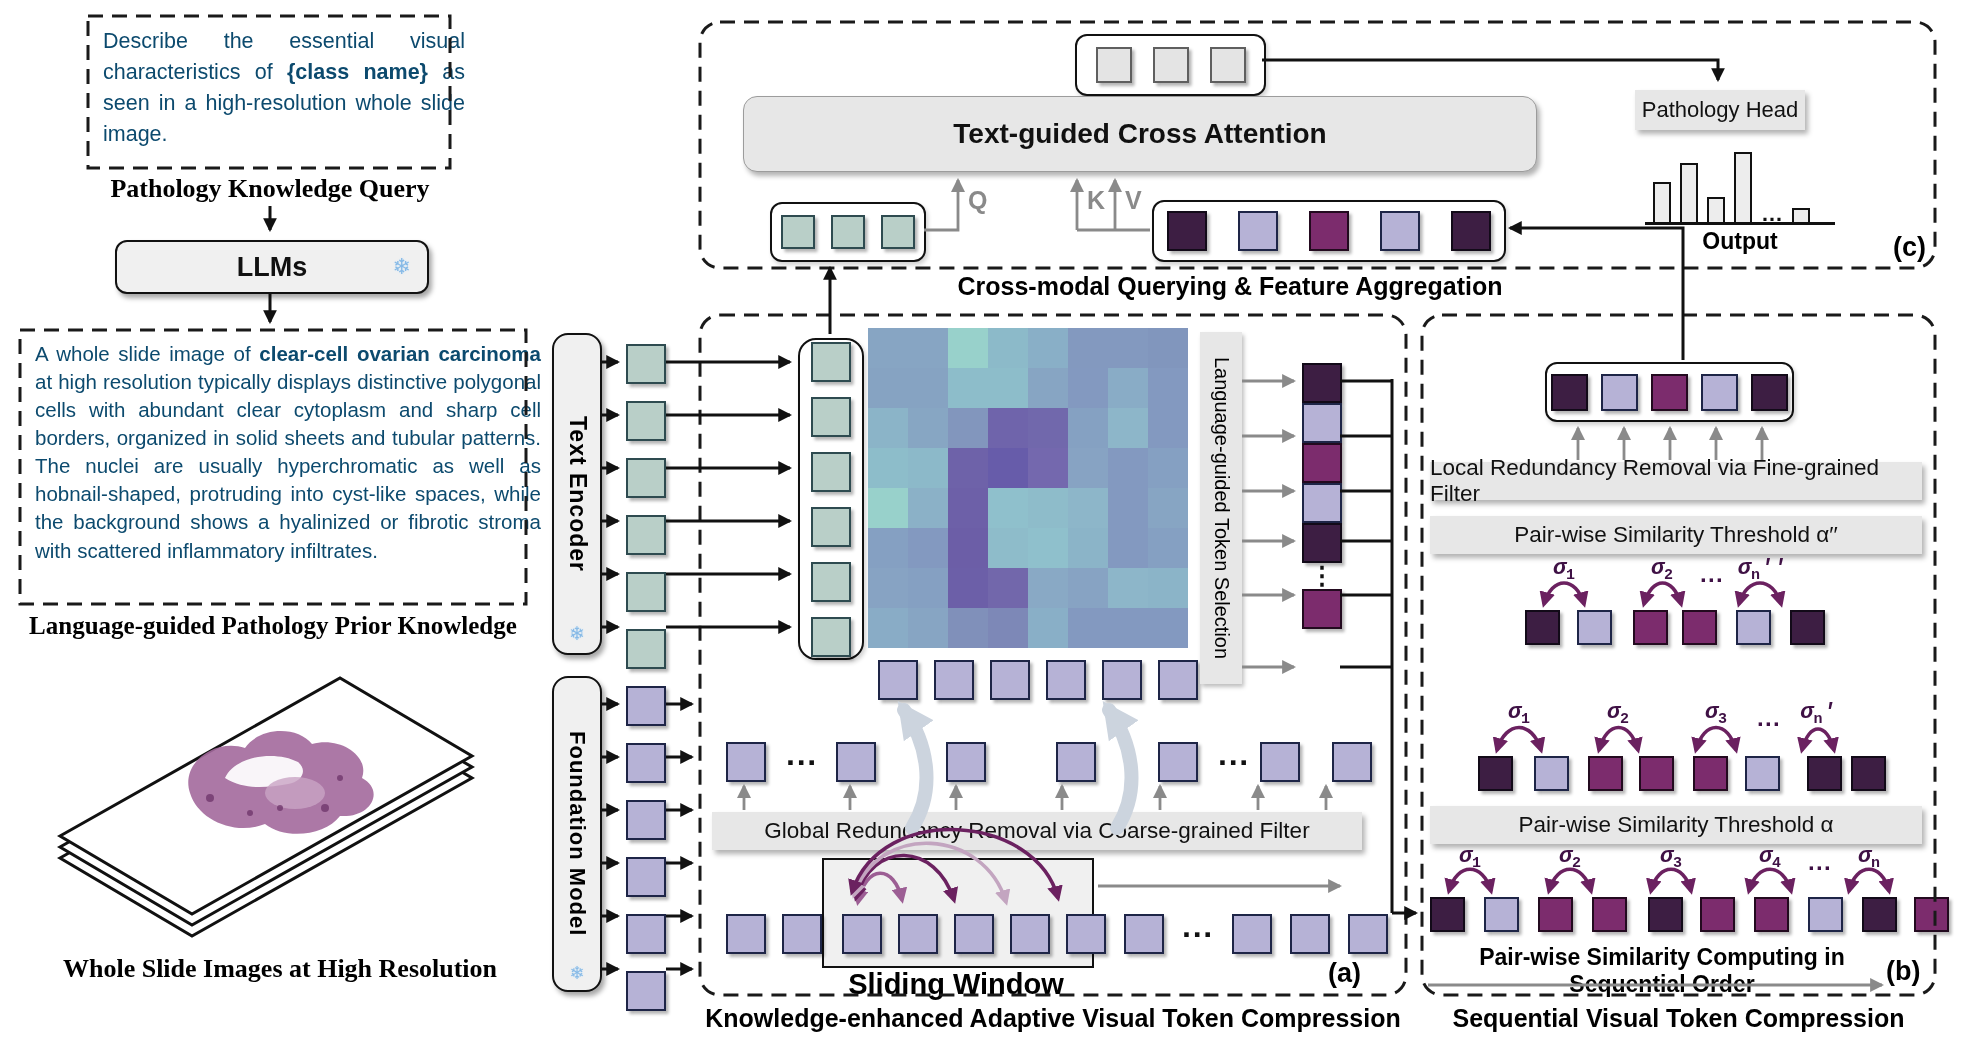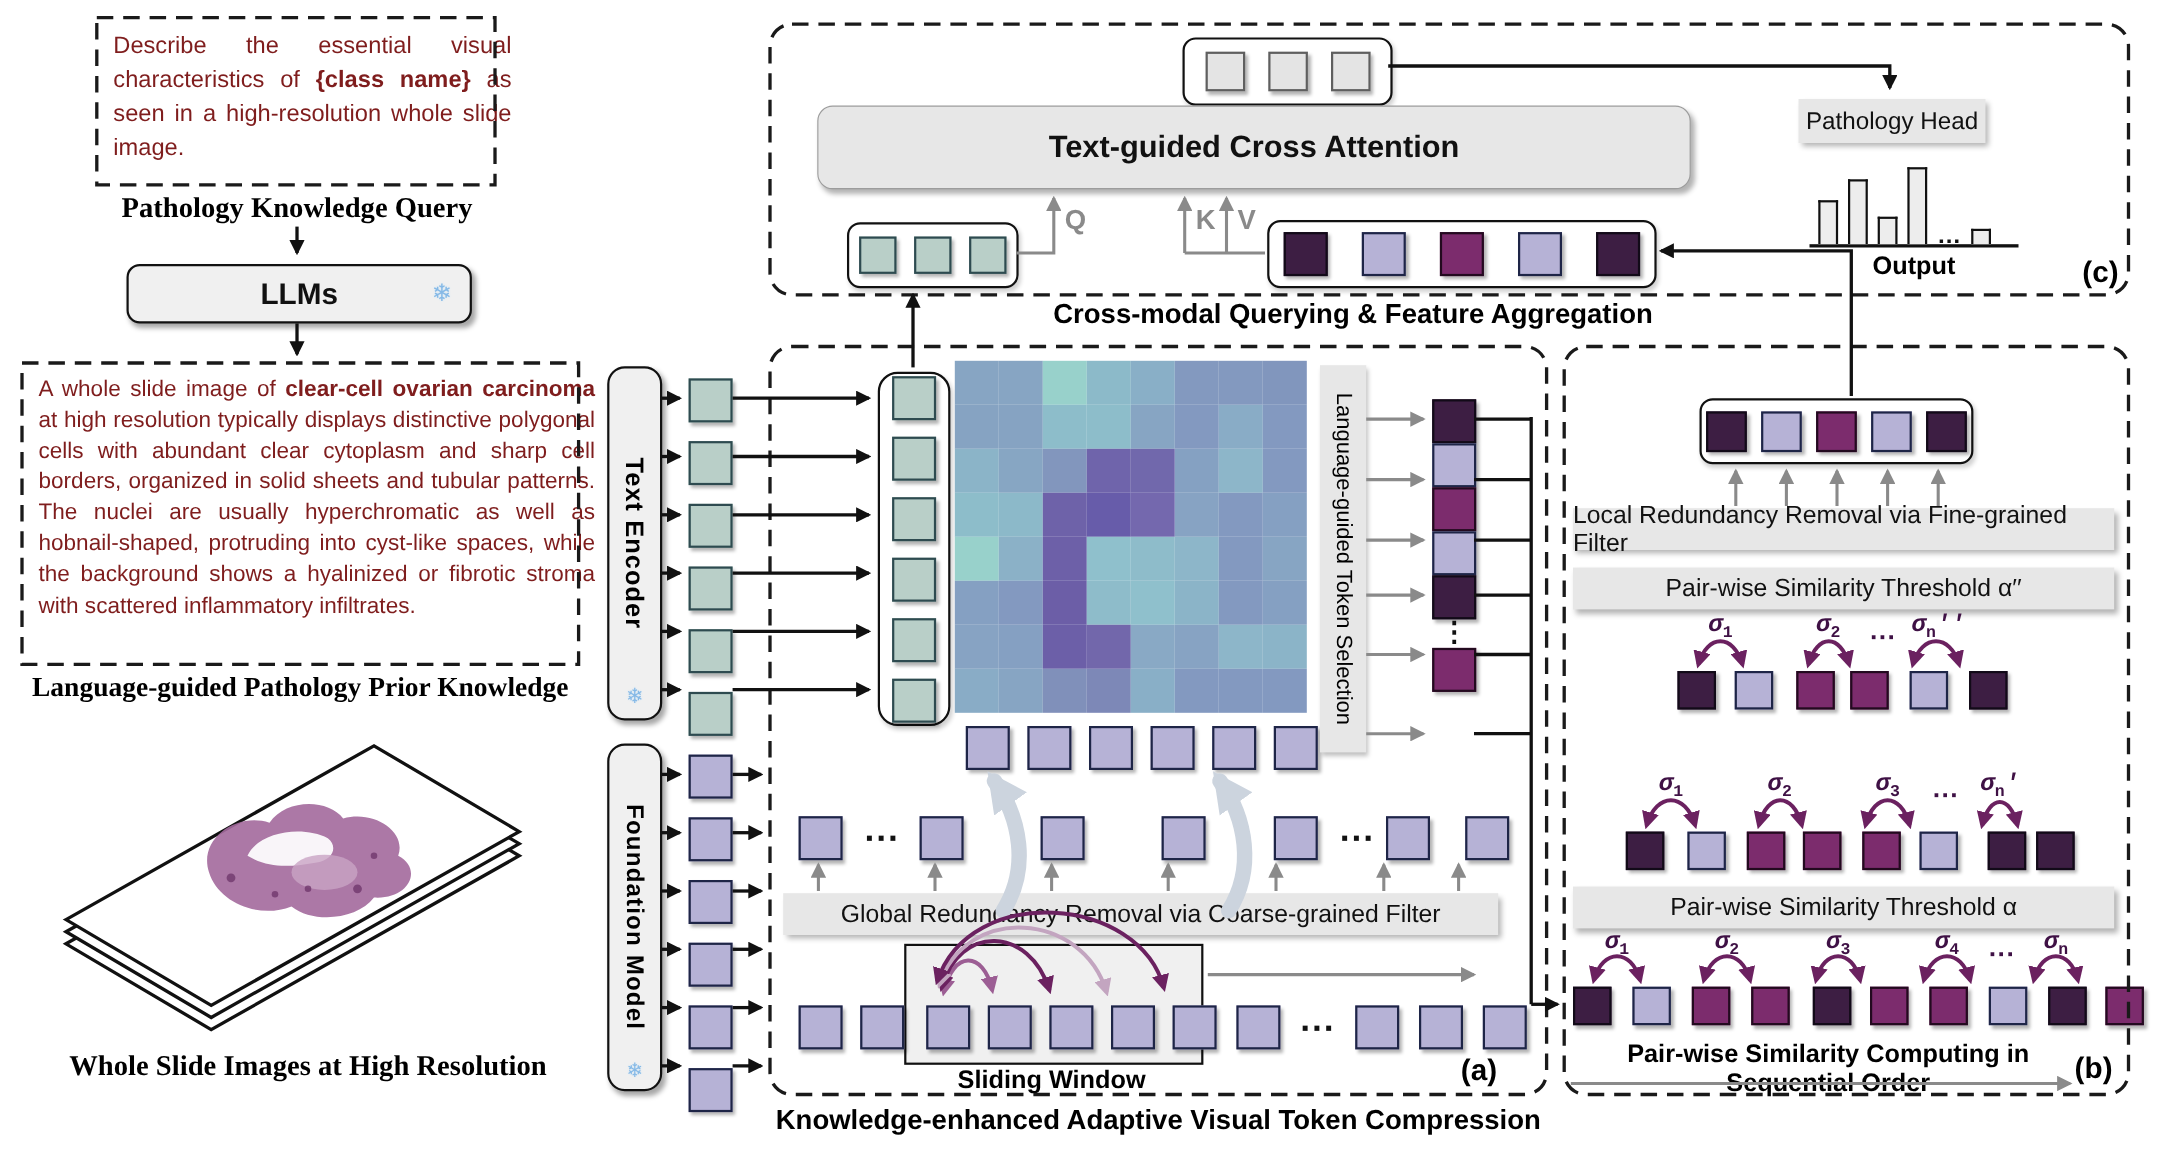--- a/index.html
+++ b/index.html
@@ -1,21 +1,21 @@
 <!DOCTYPE html>
 <html><head>
 <meta charset="utf-8">
 <style>
   html,body{margin:0;padding:0;background:#fff;}
   .canvas{position:relative;width:1973px;height:1048px;background:#fff;overflow:hidden;
           font-family:"Liberation Sans",sans-serif;color:#111;}
   .abs{position:absolute;}
   .deco{position:absolute;inset:0;z-index:6;pointer-events:none;}
   .dash-text{position:absolute;z-index:2;font-size:21px;line-height:1.44;text-align:justify;
-             padding:10px 15px;color:#7f1d1d;}
+             padding:10px 15px;color:#0c4a6e;}
   .serif-cap{position:absolute;z-index:2;font-family:"Liberation Serif",serif;font-weight:bold;
              text-align:center;color:#000;}
   .sans-cap{position:absolute;z-index:2;font-weight:bold;text-align:center;color:#000;}
   .tag{position:absolute;z-index:7;font-weight:bold;font-size:27px;color:#000;}
   .pillbox{position:absolute;z-index:2;background:#f0f0f0;border:2.5px solid #111;border-radius:14px;
            box-shadow:3px 4px 5px rgba(0,0,0,.35);display:flex;align-items:center;justify-content:center;}
   .vlabel{writing-mode:vertical-rl;font-weight:bold;font-size:23px;letter-spacing:1px;color:#000;}
   .groupbox{position:absolute;z-index:2;background:#fff;border:2.5px solid #111;border-radius:12px;
             box-shadow:2px 3px 4px rgba(0,0,0,.18);display:flex;align-items:center;}
   .grofl{display:flex;align-items:center;}
@@ -367,21 +367,21 @@
       <span class="token" style="width: 36px; height: 36px; background: rgb(182, 178, 214); border-color: rgb(30, 37, 71);"></span>
       <span class="spacer" style="width: 14px;"></span>
       <span class="hdots">···</span>
       <span class="spacer" style="width: 14px;"></span>
       <span class="token" style="width: 36px; height: 36px; background: rgb(182, 178, 214); border-color: rgb(30, 37, 71);"></span>
       <span class="spacer" style="width: 18px;"></span>
       <span class="token" style="width: 36px; height: 36px; background: rgb(182, 178, 214); border-color: rgb(30, 37, 71);"></span>
       <span class="spacer" style="width: 18px;"></span>
       <span class="token" style="width: 36px; height: 36px; background: rgb(182, 178, 214); border-color: rgb(30, 37, 71);"></span>
     </div>
-  <div class="sans-cap" style="left:822px;top:968px;width:268px;font-size:23px;">Sliding Window</div>
+  <div class="sans-cap" style="left:822px;top:968px;width:268px;font-size:29px;">Sliding Window</div>
 
   <div class="graybar" style="left:1200px;top:332px;width:42px;height:352px;box-shadow:2px 3px 4px rgba(0,0,0,.25);">
     <span class="vlabel" style="font-weight:500;font-size:20px;letter-spacing:0;">Language-guided Token Selection</span>
   </div>
   <div class="tcol" style="left:1302px;top:363px;">
       <span class="token" style="width: 36px; height: 36px; background: rgb(61, 30, 67); border-color: rgb(18, 10, 24);"></span>
       <span class="spacer" style="width: 19px;"></span>
       <span class="token" style="width: 36px; height: 36px; background: rgb(182, 178, 214); border-color: rgb(30, 37, 71);"></span>
       <span class="spacer" style="width: 19px;"></span>
       <span class="token" style="width: 36px; height: 36px; background: rgb(124, 44, 109); border-color: rgb(35, 10, 31);"></span>
@@ -483,20 +483,21 @@
       <span class="token" style="width: 31px; height: 31px; background: rgb(182, 178, 214); border-color: rgb(30, 37, 71);"></span>
       <span class="spacer" style="width: 19px;"></span>
       <span class="token" style="width: 31px; height: 31px; background: rgb(61, 30, 67); border-color: rgb(18, 10, 24);"></span>
       <span class="spacer" style="width: 17px;"></span>
       <span class="token" style="width: 31px; height: 31px; background: rgb(124, 44, 109); border-color: rgb(35, 10, 31);"></span>
     </div>
 
   <div class="sans-cap" style="left:1422px;top:944px;width:480px;font-size:23px;">Pair-wise Similarity Computing in Sequential Order</div>
 
   <div class="tag" style="left:1886px;top:956px;">(b)</div>
+  <div class="sans-cap" style="left:1422px;top:1004px;width:513px;font-size:25px;">Sequential Visual Token Compression</div>
 
   <div class="groupbox" style="left:1075px;top:34px;width:187px;height:58px;justify-content:center;">
     <div class="grofl">
         <span class="token" style="width: 32px; height: 32px; background: rgb(228, 228, 228); border-color: rgb(95, 95, 95);"></span>
         <span class="spacer" style="width: 21px;"></span>
         <span class="token" style="width: 32px; height: 32px; background: rgb(228, 228, 228); border-color: rgb(95, 95, 95);"></span>
         <span class="spacer" style="width: 21px;"></span>
         <span class="token" style="width: 32px; height: 32px; background: rgb(228, 228, 228); border-color: rgb(95, 95, 95);"></span>
       </div>
   </div>

